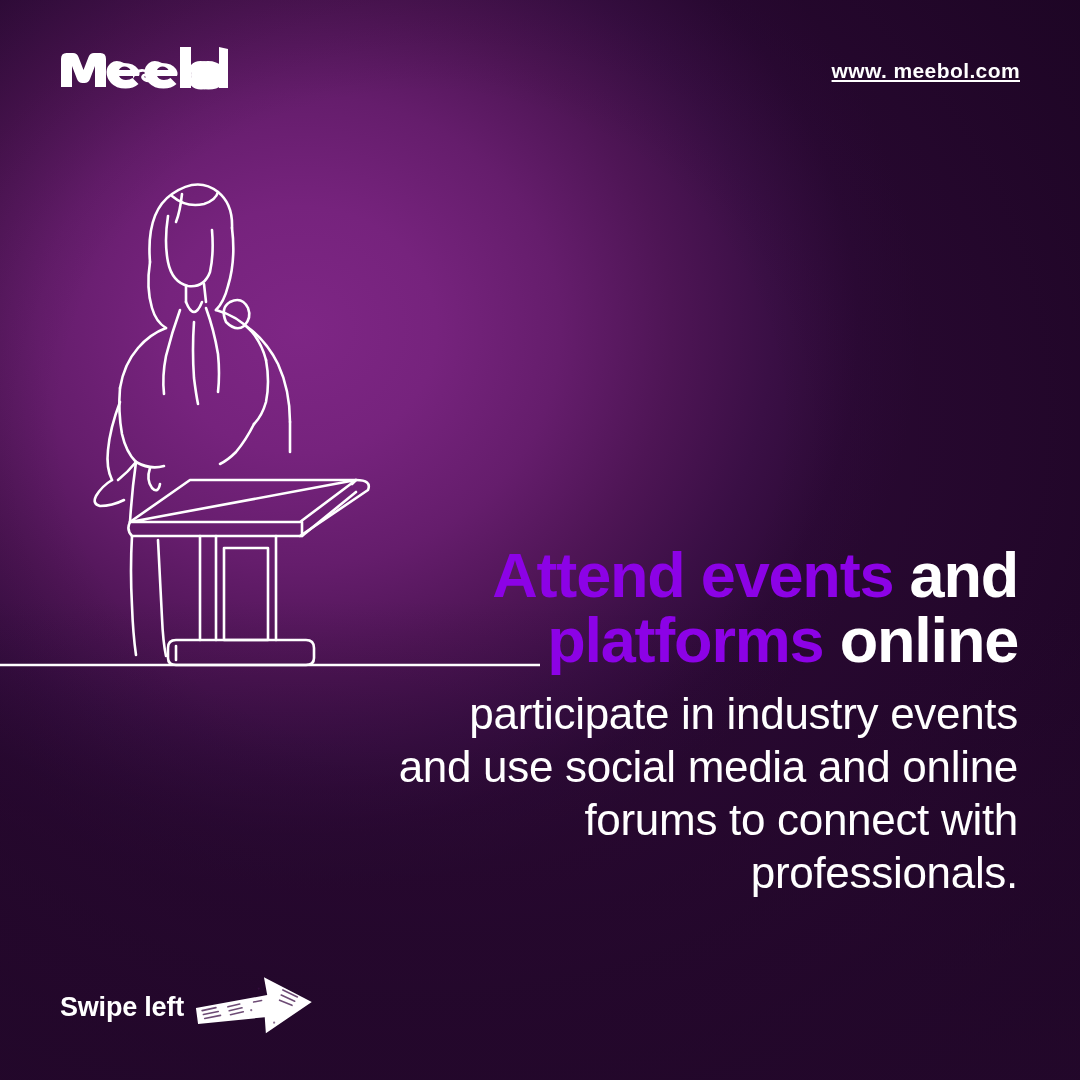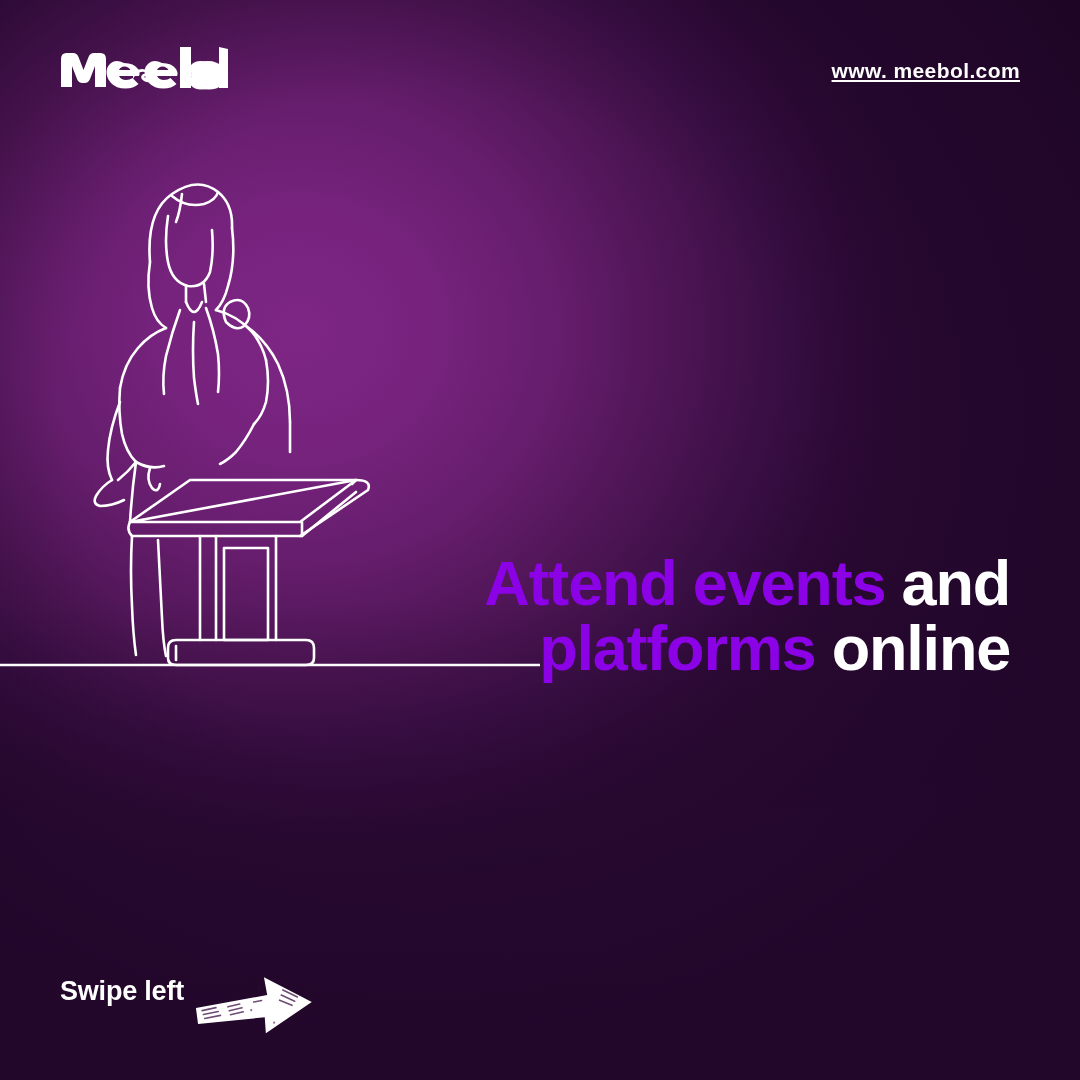--- a/index.html
+++ b/index.html
@@ -91,41 +91,41 @@
     top: 543px;
     width: 620px;
     text-align: right;
   }
   .headline {
     font-size: 63px;
     font-weight: bold;
     line-height: 1.03;
     letter-spacing: -1.2px;
     color: #ffffff;
-    margin: 8px;
+    margin: 0;
   }
   .hl-accent { color: #8c02e6; }
   .hl-white { color: #ffffff; }
 
   .body-copy {
     margin: 14px 0 0 0;
     font-size: 44px;
     font-weight: 300;
     line-height: 1.21;
     letter-spacing: -0.3px;
     color: #ffffff;
   }
 
   
   .swipe {
     position: absolute;
     left: 60px;
     bottom: 42px;
     display: flex;
-    align-items: flex-start;
+    align-items: center;
     gap: 10px;
   }
   .swipe-label {
     color: #ffffff;
     font-size: 27px;
     font-weight: bold;
     letter-spacing: -0.2px;
     white-space: nowrap;
   }
   .swipe-arrow { width: 120px; height: 62px; }
@@ -236,20 +236,21 @@
     </svg>
   </div>
 
   <div class="text-block">
     <h1 class="headline">
       <span class="hl-accent">Attend events</span><span> </span><span class="hl-white">and</span>
       <br>
       <span class="hl-accent">platforms</span><span> </span><span class="hl-white">online</span>
       <br>
     </h1>
+    <p class="body-copy">participate in industry events and use social media and online forums to connect with professionals.</p>
   </div>
 
   <div class="swipe">
     <span class="swipe-label">Swipe left</span>
     <span class="swipe-arrow">
       <svg viewBox="0 0 120 62" xmlns="http://www.w3.org/2000/svg" aria-hidden="true">
         <g transform="rotate(-4 60 31)">
 
           <path d="M2 28 L74 20 L72 2 L118 30 L70 58 L70 42 L3 44 Z" fill="#ffffff"></path>
 

